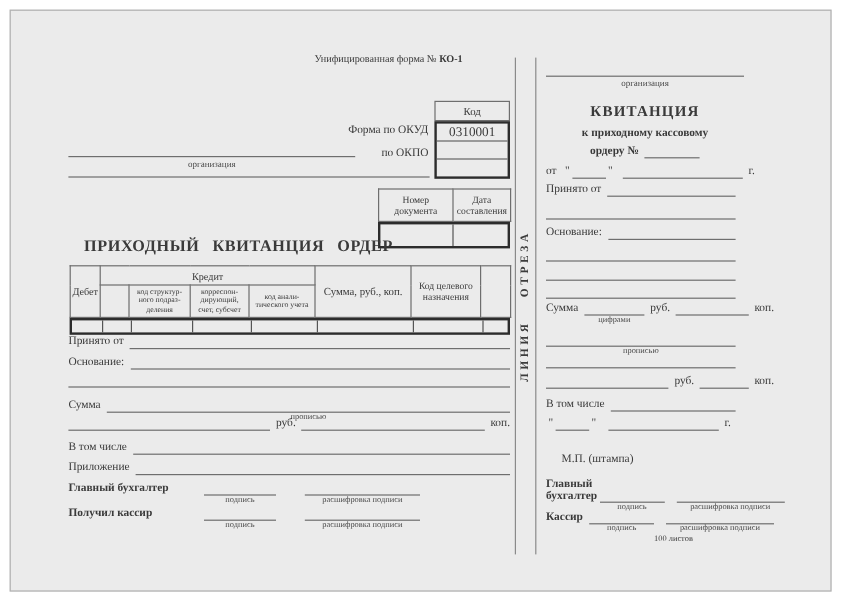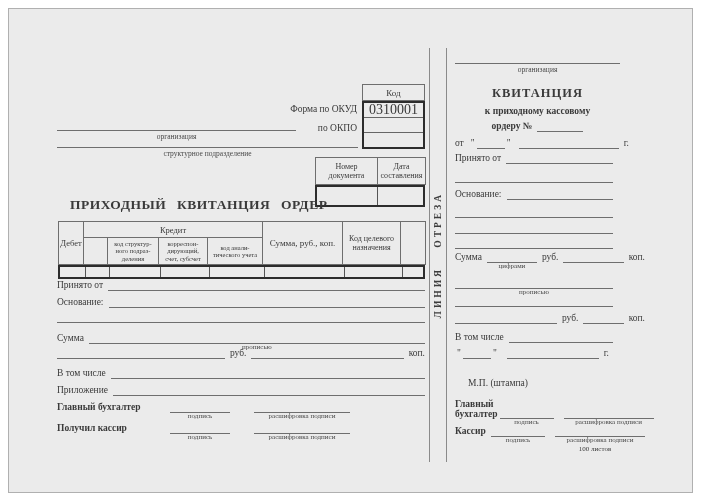--- a/index.html
+++ b/index.html
@@ -24,21 +24,21 @@
   .gap { flex:0 0 auto; }
   .q { padding:0 2px; }
   .unit { white-space:nowrap; padding-left:5px; }
   
   .linecap { position:absolute; font-size:7.5px; line-height:9px; text-align:center; color:#4a4a4a; }
   
   .meta { font-size:8.5px; line-height:11px; }
   
   .hdrcell { border:1px solid #6e6e6e; text-align:center; font-size:9px; line-height:16px; height:17px; box-sizing:border-box; }
   .bold-box { border:2px solid #2c2c2c; box-sizing:border-box; }
-  .code-row { height:14px; font-size:14px; line-height:14px; text-align:center; border-top:1px solid #666; }
+  .code-row { height:14px; font-size:11px; line-height:14px; text-align:center; border-top:1px solid #666; }
   .code-row:first-child { border-top:none; }
   
   table { border-collapse:collapse; table-layout:fixed; }
   td { border:1px solid #6e6e6e; text-align:center; vertical-align:middle; padding:0 1px; box-sizing:border-box; }
   .doc-hdr td { font-size:8px; line-height:9.5px; height:27px; }
   .mt td { font-size:8.5px; }
   .mt .sub { font-size:6.5px; line-height:7.5px; }
   .mt .sum { font-size:9px; }
   .mt .purp { font-size:8px; line-height:9px; }
   .flexbox { display:flex; }
@@ -57,37 +57,37 @@
   .rc-title { font-size:12.5px; font-weight:bold; letter-spacing:1px; }
   .rc-sub { font-size:9.5px; font-weight:bold; }
   .twoline-lbl { width:64px; font-weight:bold; font-size:9.5px; line-height:10px; white-space:normal; padding-right:2px; }
 </style>
 </head>
 <body>
 
 <div class="paper">
 
   <div class="abs meta" style="left:253px; top:35px; width:175px;">
+    <div><span>Унифицированная форма № </span><span class="b">КО-1</span></div>
   </div>
 
   <div class="abs" style="left:353px; top:75px; width:63px;">
     <div class="hdrcell">Код</div>
     <div class="bold-box">
       <div class="code-row">0310001</div>
       <div class="code-row"></div>
       <div class="code-row"></div>
     </div>
   </div>
   <div class="abs" style="left:200px; top:114px; width:148px; text-align:right; font-size:9.5px;">по ОКПО</div>
   <div class="abs" style="left:200px; top:95px; width:148px; text-align:right; font-size:9.5px;">Форма по ОКУД</div>
 
   <div class="abs" style="left:48px; top:105px; width:239px; height:16px; border-bottom:1px solid #6e6e6e;"></div>
   <div class="linecap" style="left:48px; top:123px; width:239px;">организация</div>
   <div class="abs" style="left:48px; top:122px; width:301px; height:16px; border-bottom:1px solid #6e6e6e;"></div>
-  <div class="linecap" style="left:48px; top:140px; width:301px;">структурное подразделение</div>
 
   <div class="abs" style="left:306px; top:148px;">
     <table class="doc-hdr" style="width:110px;">
       <colgroup>
           <col style="width:62px">
           <col style="width:48px">
         </colgroup>
       <tbody>
           <tr>
         <td>Номер документа</td>
@@ -292,15 +292,15 @@
     <span class="lbl b" style="width:62px;">Кассир</span>
     <span class="fill fx" style="width:54px;">
         <span class="cap">подпись</span>
       </span>
     <span class="gap" style="width:10px;"></span>
     <span class="fill fx" style="width:90px;">
         <span class="cap">расшифровка подписи</span>
       </span>
   </div>
 
-  <div class="abs" style="left:536px; top:436px; width:100px; text-align:center; font-size:7px;">100 листов</div>
+  <div class="abs" style="left:536px; top:436px; width:100px; text-align:left; font-size:7px;">100 листов</div>
 
 </div>
 
 </body></html>

